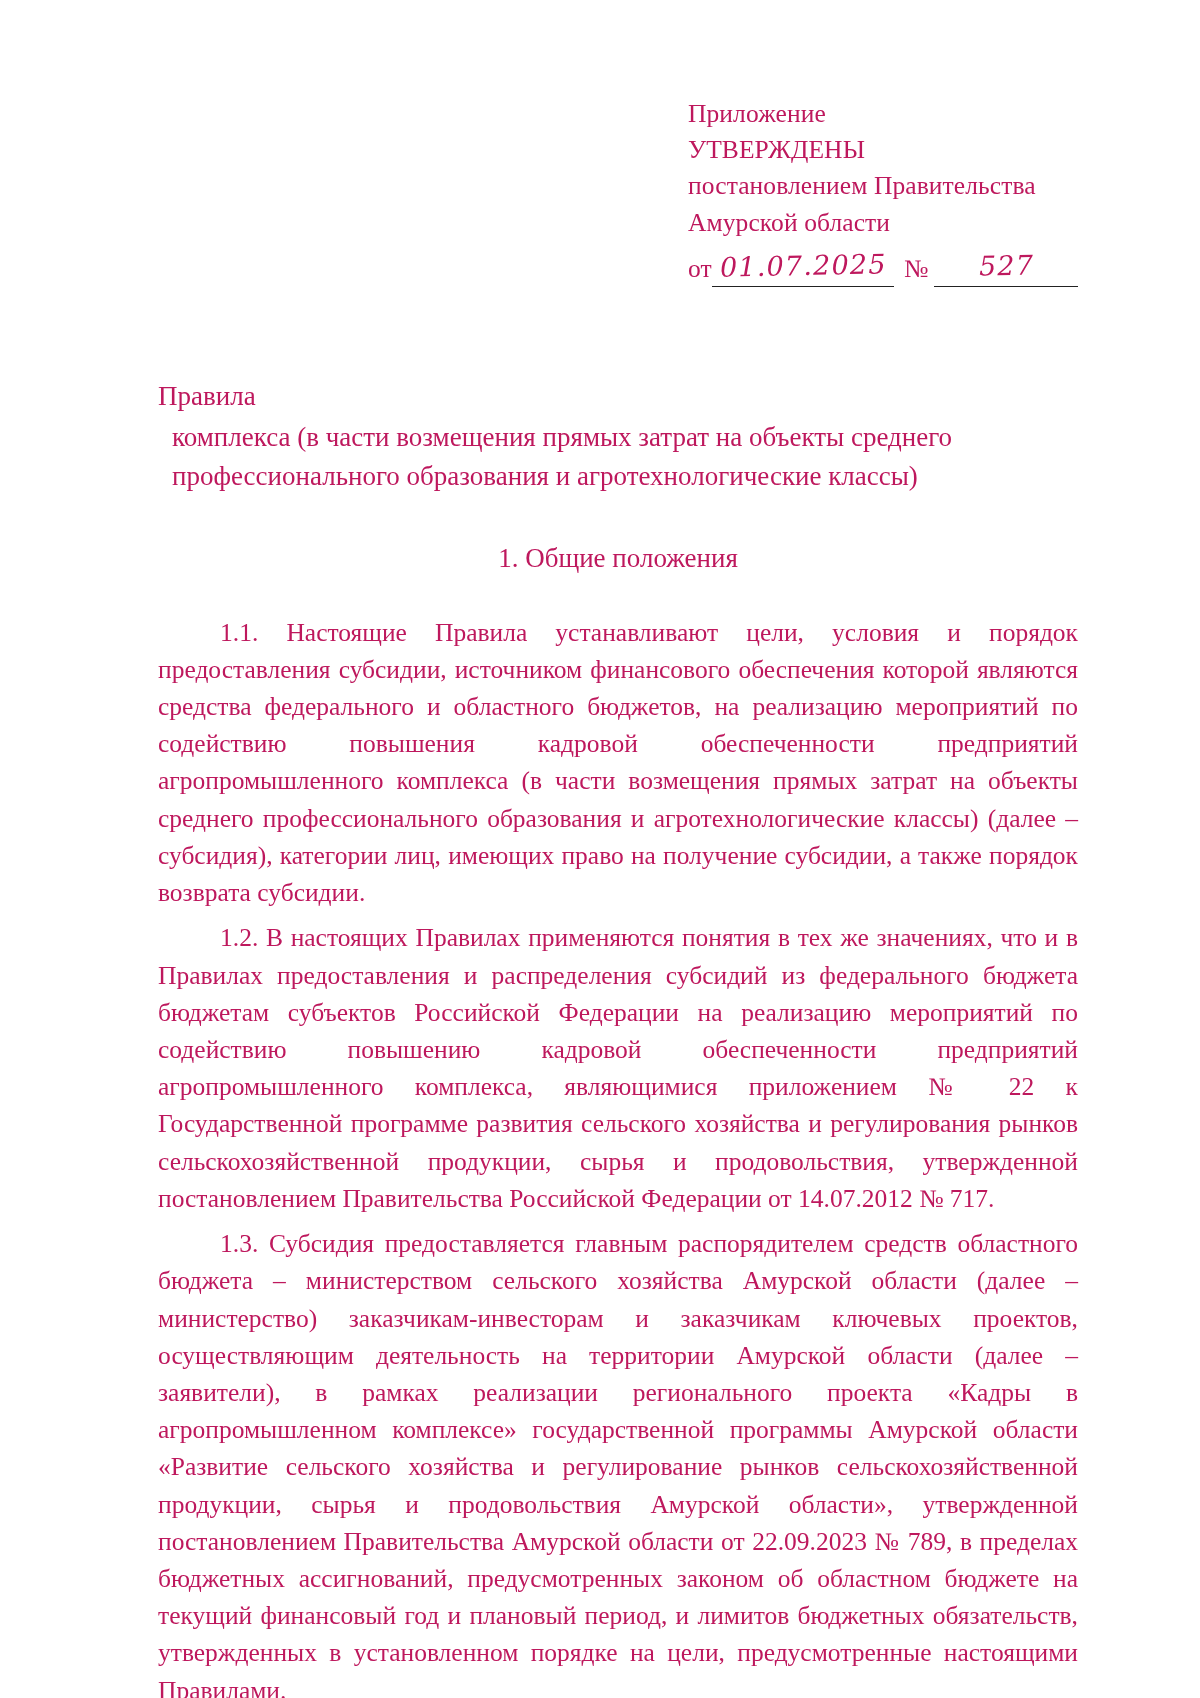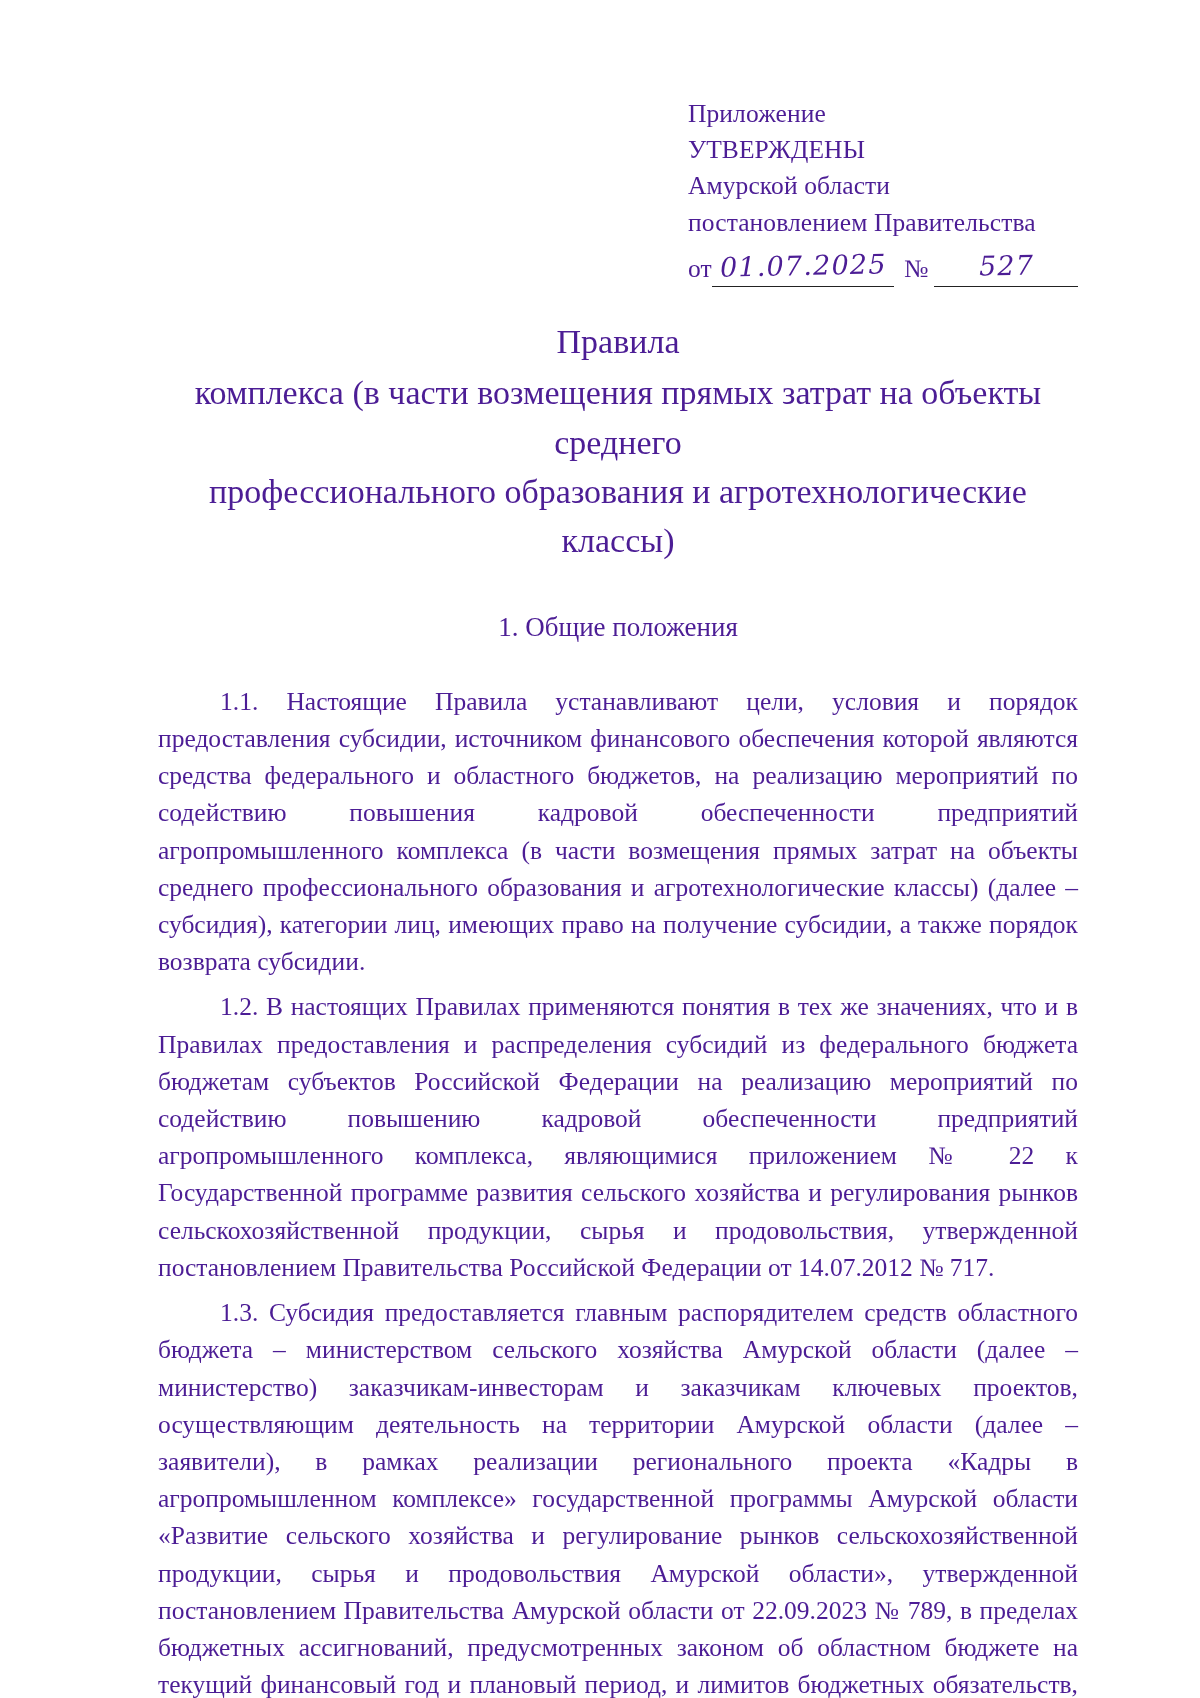--- a/index.html
+++ b/index.html
@@ -6,21 +6,21 @@
     margin: 0;
     padding: 0;
     background: #ffffff;
   }
   .page {
     position: relative;
     width: 1200px;
     height: 1698px;
     background: #ffffff;
     font-family: "Liberation Serif", "DejaVu Serif", serif;
-    color: #4c1d95;
+    color: #be185d;
     overflow: hidden;
   }
   .content {
     position: absolute;
     left: 158px;
     top: 96px;
     width: 920px;
   }
 
   
@@ -57,23 +57,22 @@
     border-bottom: 1.6px solid #222;
     padding: 0 3px 1px 3px;
     min-width: 40px;
     text-align: center;
   }
   .ul.date { width: 192px; }
   .ul.num  { width: 150px; }
 
   
   .title-wrap {
-    margin-top: 30px;
-    text-align: center;
-    font-size: 34px;
+    margin-top: 90px;
+    font-size: 27px;
     line-height: 1.45;
   }
   .title-main {
     margin-bottom: 2px;
   }
   .title-body {
     padding: 0 14px;
   }
 
   
@@ -101,22 +100,22 @@
 </style>
 </head>
 <body>
 
 <div class="page">
   <div class="content">
 
     <div class="header-block">
       <div class="line">Приложение</div>
       <div class="line">УТВЕРЖДЕНЫ</div>
+      <div class="line">постановлением Правительства</div>
       <div class="line">Амурской области</div>
-      <div class="line">постановлением Правительства</div>
 
       <div class="date-row">
         <span class="lbl">от</span>
         <span class="ul date">
           <span class="hand">01.07.2025</span>
         </span>
         <span class="lbl" style="padding:0 6px 0 10px;">№</span>
         <span class="ul num">
           <span class="hand">527</span>
         </span>

